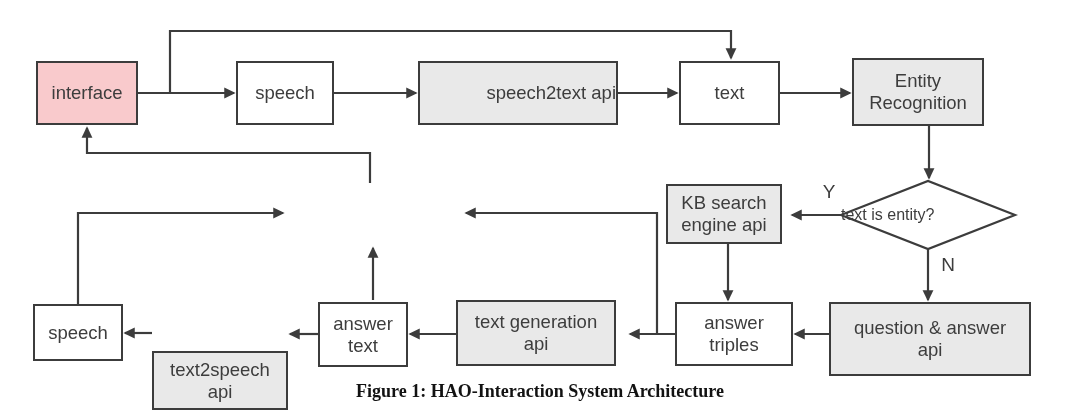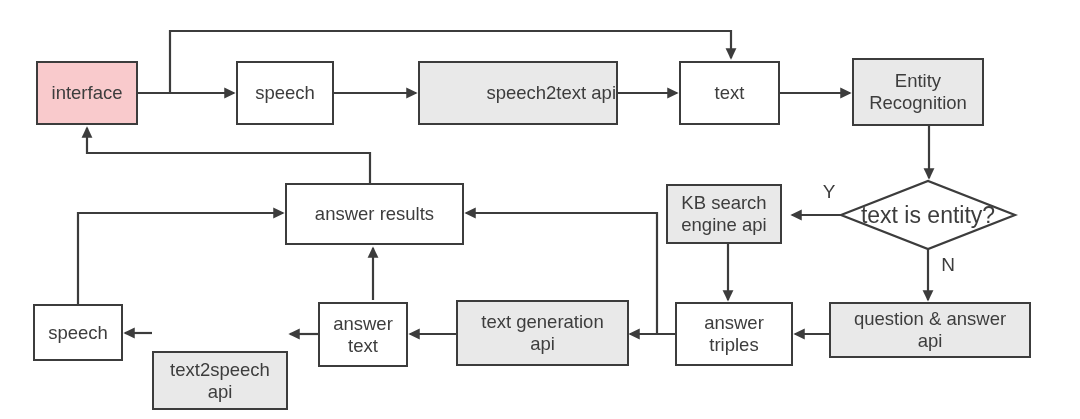--- a/index.html
+++ b/index.html
@@ -29,24 +29,23 @@
   }
   .node span { white-space: pre-line; }
   .fill-white { background: #ffffff; text-align: center; }
   .fill-gray  { background: #e9e9e9; }
   .fill-pink  { background: #f9cacc; }
   .diamond-label {
     position: absolute;
     z-index: 2;
     display: flex;
     align-items: center;
-    justify-content: center;
     text-align: center;
     color: #3d3d3d;
-    font-size: 23px;
+    font-size: 16px;
     background: transparent;
     pointer-events: none;
   }
   .edge-label {
     position: absolute;
     z-index: 2;
     color: #3d3d3d;
     font-size: 19px;
     text-align: center;
   }
@@ -119,35 +118,32 @@
 
   <div class="diamond-label" style="left:841px; top:181px; width:174px; height:68px;">
     <span>text is entity?</span>
   </div>
 
   <div class="node fill-gray" style="left:666px; top:184px; width:116px; height:60px;">
     <span>KB search
 engine api</span>
   </div>
 
-  <div class="node fill-white" style="left:285px; top:183px; width:179px; height:62px;">
-    <span>answer results</span>
-  </div>
 
-  <div class="node fill-gray" style="left:829px; top:302px; width:202px; height:56px;">
+  <div class="node fill-gray" style="left:829px; top:302px; width:202px; height:74px;">
     <span>question &amp; answer
 api</span>
   </div>
 
   <div class="node fill-white" style="left:675px; top:302px; width:118px; height:64px;">
     <span>answer
 triples</span>
   </div>
 
-  <div class="node fill-gray" style="left:456px; top:300px; width:173px; height:66px;">
+  <div class="node fill-gray" style="left:456px; top:300px; width:160px; height:66px;">
     <span>text generation
 api</span>
   </div>
 
   <div class="node fill-white" style="left:318px; top:302px; width:90px; height:65px;">
     <span>answer
 text</span>
   </div>
 
   <div class="node fill-gray" style="left:152px; top:303px; width:136px; height:59px;margin-top:48px;">
@@ -155,14 +151,17 @@
 api</span>
   </div>
 
   <div class="node fill-white" style="left:33px; top:304px; width:90px; height:57px;">
     <span>speech</span>
   </div>
 
   <span class="edge-label" style="left:818px; top:181px; width:22px;">Y</span>
   <span class="edge-label" style="left:936px; top:254px; width:24px;">N</span>
 
+  <div class="caption">
+    <span>Figure 1: HAO-Interaction System Architecture</span>
+  </div>
 
 </div>
 
 </body></html>

